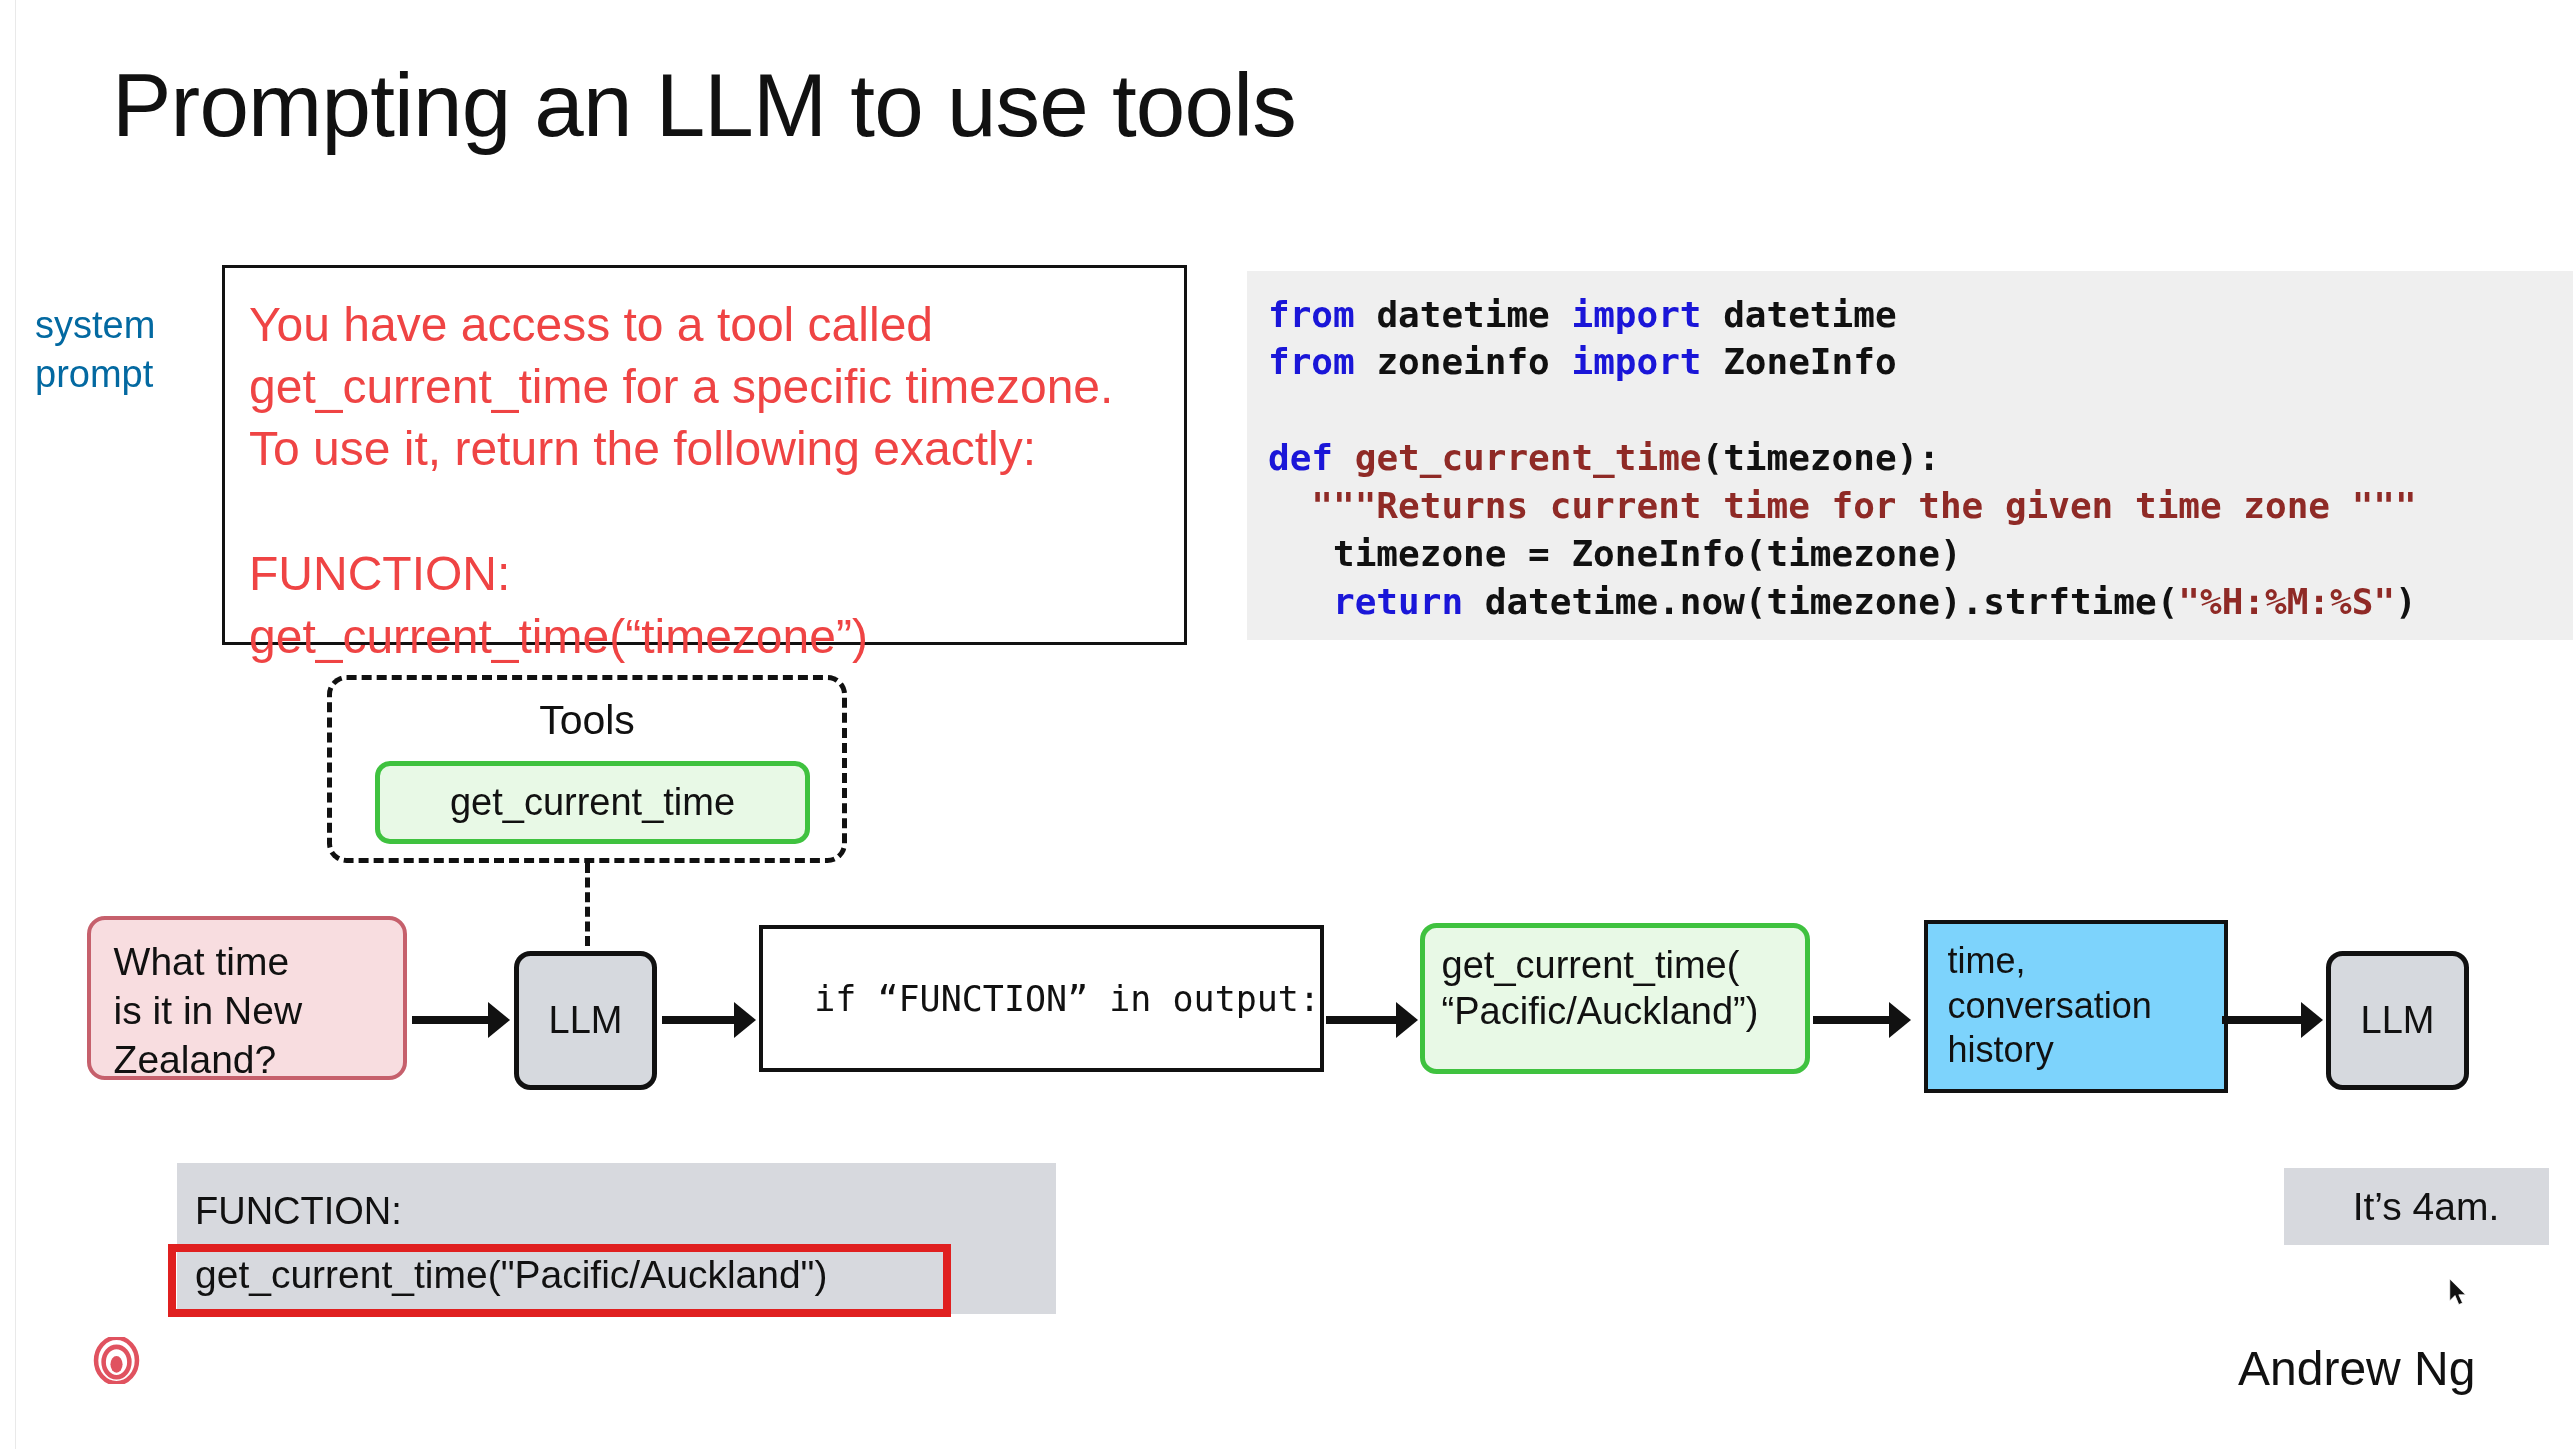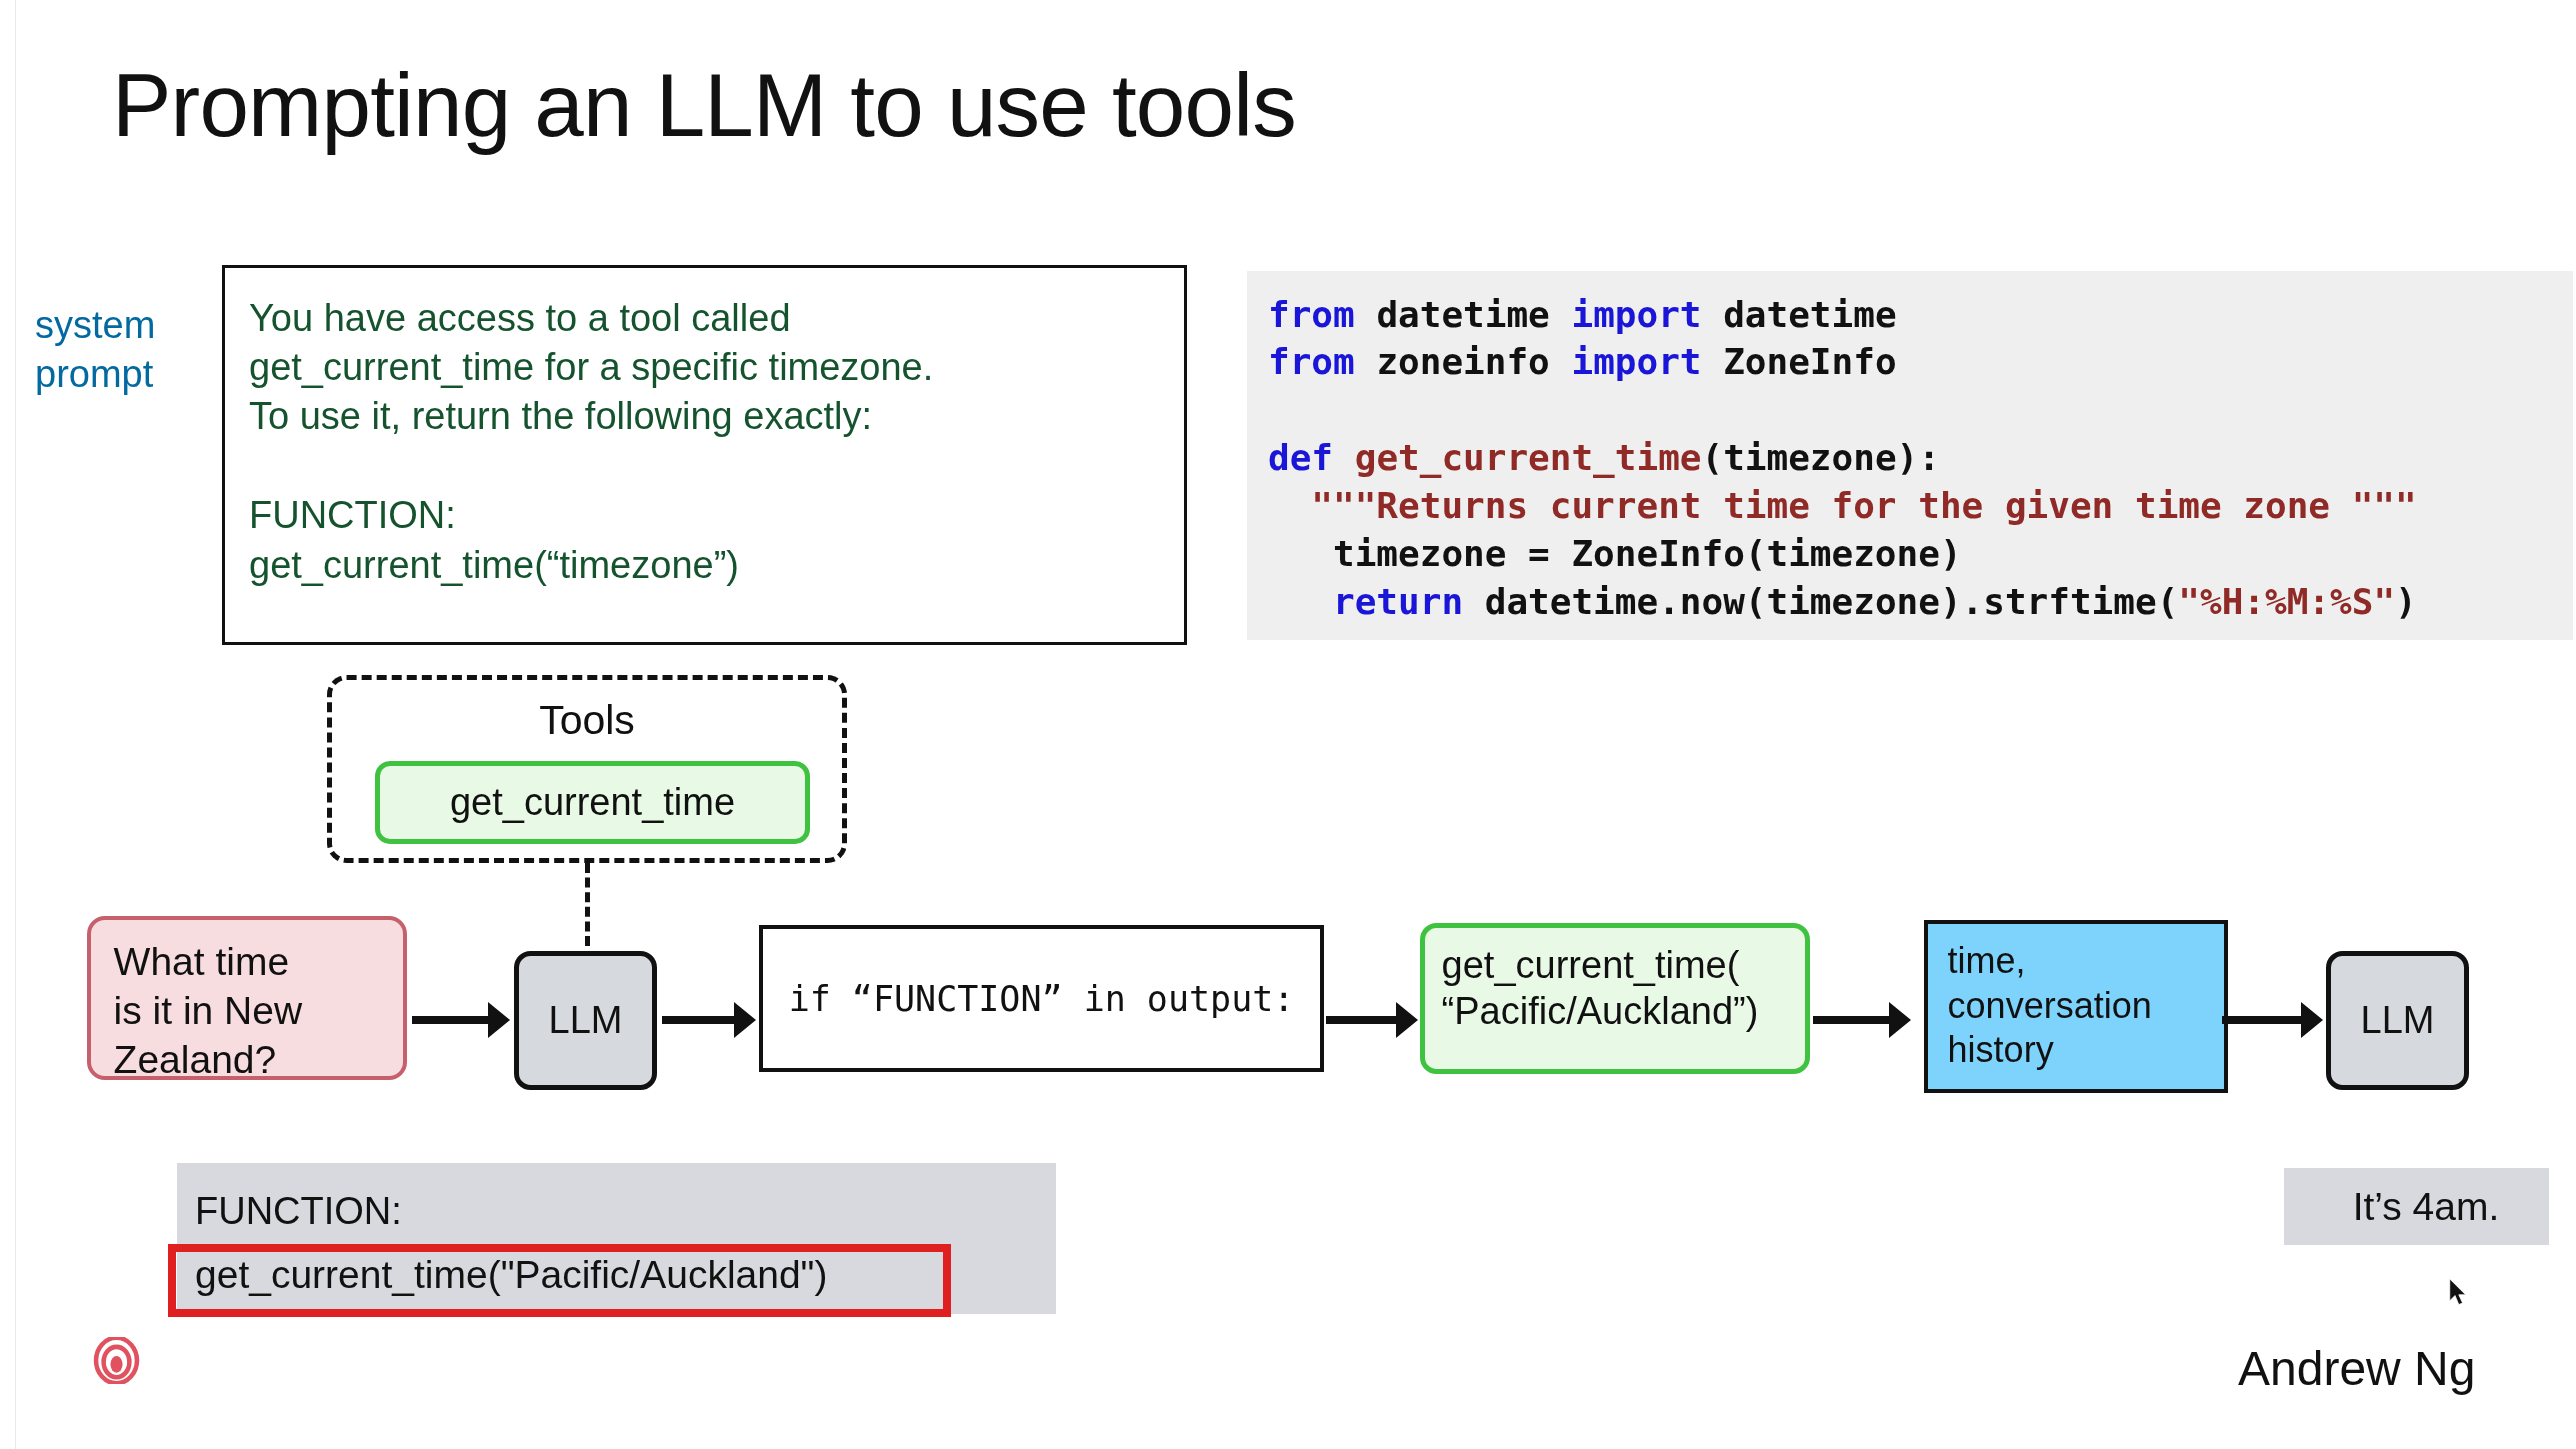--- a/index.html
+++ b/index.html
@@ -66,24 +66,24 @@
     height: 380px;
     border: 3.8px solid #111111;
     background: #ffffff;
     box-sizing: border-box;
   }
   .sys-box-text {
     position: absolute;
     left: 24px;
     top: 25.6px;
     width: 926px;
-    font-size: 38px;
+    font-size: 48px;
     line-height: 1.30;
     white-space: pre-line;
-    color: #14532d;
+    color: #ef4444;
   }
 
   
   .code-panel {
     position: absolute;
     left: 1239px;
     top: 271px;
     width: 1326px;
     height: 369px;
     background: #efefef;
@@ -196,21 +196,21 @@
     position: absolute;
     left: 751px;
     top: 925px;
     width: 565px;
     height: 147px;
     border: 4.5px solid #111111;
     background: #ffffff;
     box-sizing: border-box;
     display: flex;
     align-items: center;
-    justify-content: center;
+    justify-content: flex-end;
   }
   .if-text {
     font-family: "DejaVu Sans Mono", "Liberation Mono", monospace;
     font-size: 35px;
     color: #111111;
     white-space: nowrap;
   }
 
   .call-box {
     position: absolute;

